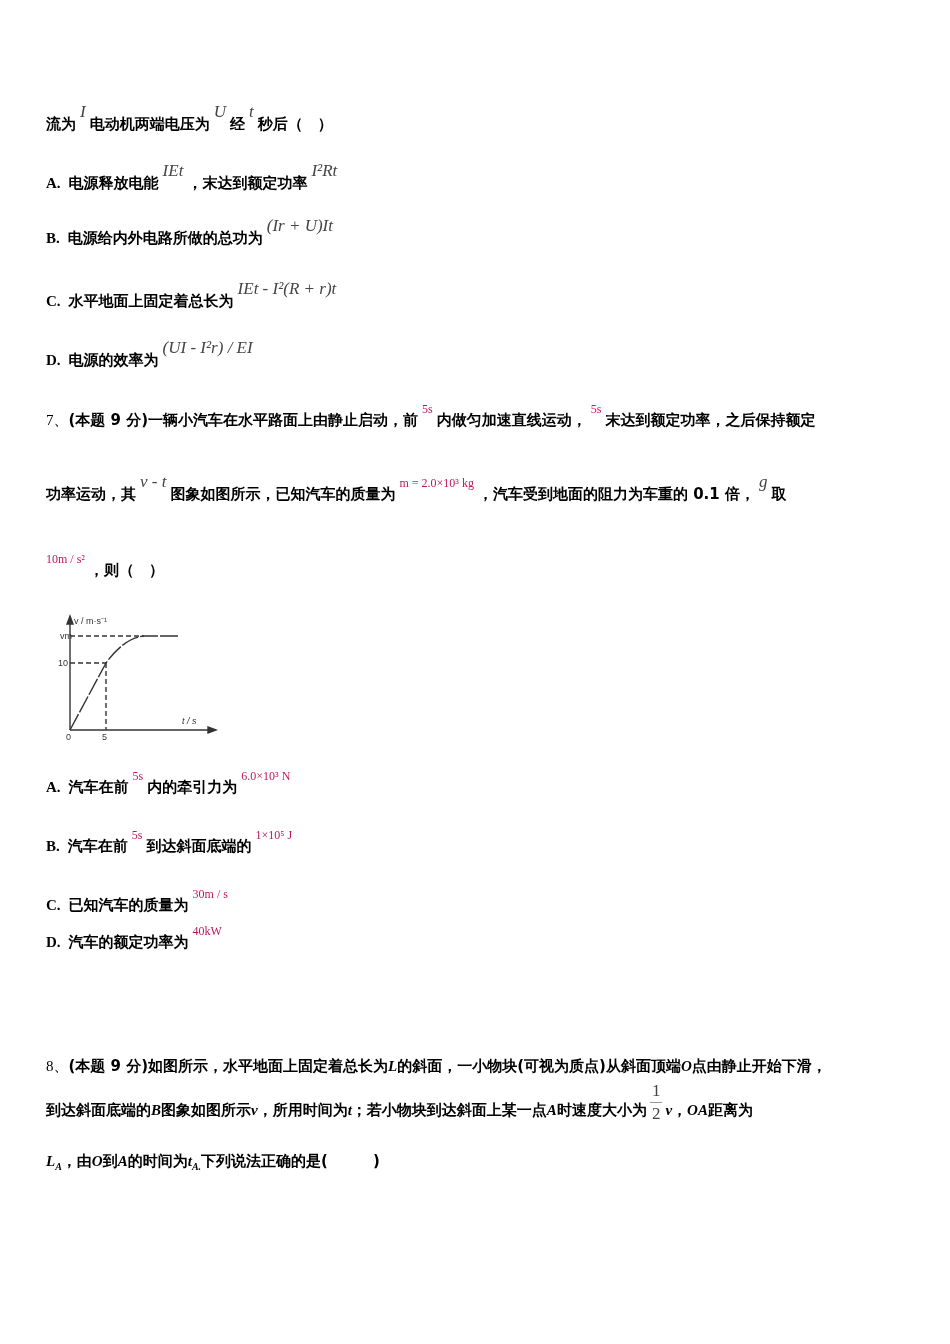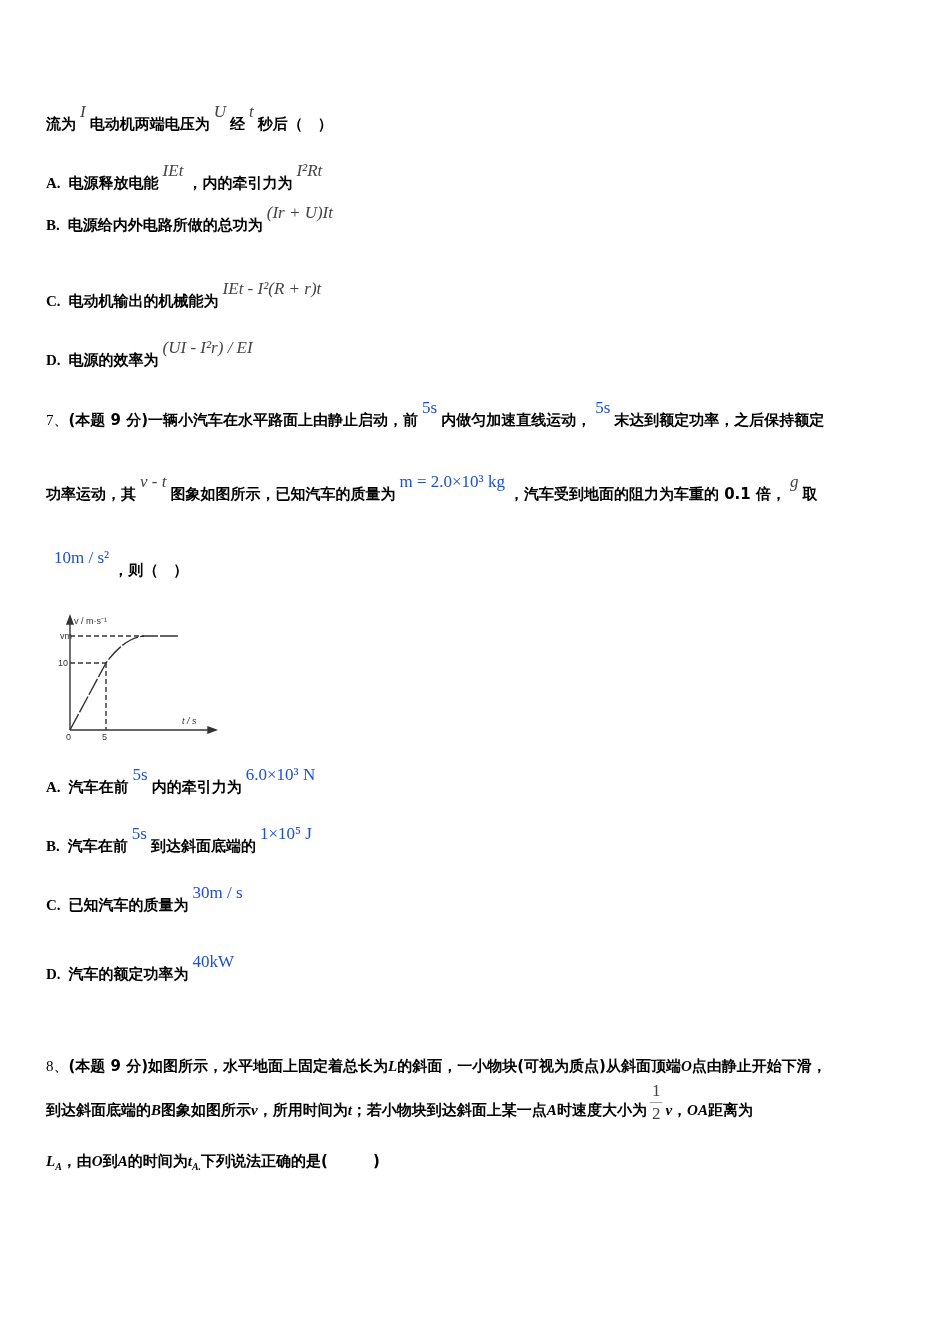--- a/index.html
+++ b/index.html
@@ -2,59 +2,59 @@
 <html><head>
 <meta charset="utf-8">
 <style>
   html, body { margin: 0; padding: 0; background: #ffffff; }
   body { width: 950px; height: 1344px; position: relative; overflow: hidden;
          font-family: "DejaVu Sans", "Liberation Sans", sans-serif; color: #000; }
   .line { position: absolute; left: 46px; font-size: 15px; font-weight: bold; white-space: nowrap; line-height: 20px; }
   .m { font-family: "Liberation Serif", "DejaVu Serif", serif; font-weight: normal; font-style: italic;
        color: #444; font-size: 17px; position: relative; top: -12px; margin: 0 4px; }
   .mu { font-family: "Liberation Serif", "DejaVu Serif", serif; font-weight: normal; font-style: normal;
-       color: #1d4ed8; font-size: 17px; position: relative; top: -12px; margin: 0 4px; }
+       color: #be185d; font-size: 12px; position: relative; top: -12px; margin: 0 4px; }
   .mi { font-family: "Liberation Serif", "DejaVu Serif", serif; font-style: italic; font-weight: bold; }
   .lab { font-family: "Liberation Serif", "DejaVu Serif", serif; font-weight: bold; margin-right: 8px; }
   .q { font-family: "Liberation Serif", "DejaVu Serif", serif; font-weight: normal; }
   sub { font-size: 10px; }
   .frac { display: inline-block; vertical-align: middle; text-align: center; font-family: "Liberation Serif", serif;
           font-weight: normal; color: #444; font-size: 17px; line-height: 22px; margin: 0 3px; position: relative; top: -8px; }
   .frac .num { display: block; border-bottom: 1px solid #999; padding: 0 2px; }
   .frac .den { display: block; }
   .graph { position: absolute; left: 44px; top: 612px; width: 180px; height: 130px; }
 </style>
 </head>
 <body>
 
 <div class="line" style="top:114px;">
   <span>流为</span><span class="m">I</span><span>电动机两端电压为</span><span class="m">U</span><span>经</span><span class="m">t</span><span>秒后（　）</span>
 </div>
 
 <div class="line" style="top:173px;">
-  <span class="lab">A.</span><span>电源释放电能</span><span class="m">IEt</span><span>，内的牵引力为</span><span class="m">I²Rt</span>
+  <span class="lab">A.</span><span>电源释放电能</span><span class="m">IEt</span><span>，末达到额定功率</span><span class="m">I²Rt</span>
 </div>
-<div class="line" style="top:215px;">
+<div class="line" style="top:228px;">
   <span class="lab">B.</span><span>电源给内外电路所做的总功为</span><span class="m">(Ir + U)It</span>
 </div>
 <div class="line" style="top:291px;">
-  <span class="lab">C.</span><span>电动机输出的机械能为</span><span class="m">IEt - I²(R + r)t</span>
+  <span class="lab">C.</span><span>水平地面上固定着总长为</span><span class="m">IEt - I²(R + r)t</span>
 </div>
 <div class="line" style="top:350px;">
   <span class="lab">D.</span><span>电源的效率为</span><span class="m">(UI - I²r) / EI</span>
 </div>
 
 <div class="line" style="top:410px;">
   <span class="q">7、</span><span>(本题 9 分)</span><span>一辆小汽车在水平路面上由静止启动，前</span><span class="mu">5s</span><span>内做匀加速直线运动，</span><span class="mu">5s</span><span>末达到额定功率，之后保持额定</span>
 </div>
 <div class="line" style="top:484px;">
   <span>功率运动，其</span><span class="m">v - t</span><span>图象如图所示，已知汽车的质量为</span><span class="mu">m = 2.0×10³ kg</span><span>，汽车受到地面的阻力为车重的 0.1 倍，</span><span class="m">g</span><span>取</span>
 </div>
 <div class="line" style="top:560px; left:46px;">
-  <span class="mu" style="margin-left:8px;">10m / s²</span><span>，则（　）</span>
+  <span class="mu" style="margin-left:0;">10m / s²</span><span>，则（　）</span>
 </div>
 
 <svg class="graph" viewBox="0 0 180 130" width="180" height="130">
   <g stroke="#333" fill="none" stroke-width="1.4">
     <line x1="26" y1="118" x2="26" y2="8"></line>
     <polygon points="26,4 23,12 29,12" fill="#333"></polygon>
     <line x1="26" y1="118" x2="168" y2="118"></line>
     <polygon points="172,118 164,115 164,121" fill="#333"></polygon>
     <line x1="26" y1="24" x2="100" y2="24" stroke-dasharray="5,3"></line>
     <line x1="26" y1="51" x2="62" y2="51" stroke-dasharray="5,3"></line>
@@ -73,21 +73,21 @@
 
 <div class="line" style="top:777px;">
   <span class="lab">A.</span><span>汽车在前</span><span class="mu">5s</span><span>内的牵引力为</span><span class="mu">6.0×10³ N</span>
 </div>
 <div class="line" style="top:836px;">
   <span class="lab">B.</span><span>汽车在前</span><span class="mu">5s</span><span>到达斜面底端的</span><span class="mu">1×10⁵ J</span>
 </div>
 <div class="line" style="top:895px;">
   <span class="lab">C.</span><span>已知汽车的质量为</span><span class="mu">30m / s</span>
 </div>
-<div class="line" style="top:964px;">
+<div class="line" style="top:932px;">
   <span class="lab">D.</span><span>汽车的额定功率为</span><span class="mu">40kW</span>
 </div>
 
 <div class="line" style="top:1056px;">
   <span class="q">8、</span><span>(本题 9 分)</span><span>如图所示，水平地面上固定着总长为</span><span class="mi">L</span><span>的斜面，一小物块(可视为质点)从斜面顶端</span><span class="mi">O</span><span>点由静止开始下滑，</span>
 </div>
 <div class="line" style="top:1088px;">
   <span>到达斜面底端的</span><span class="mi">B</span><span>图象如图所示</span><span class="mi">v</span><span>，所用时间为</span><span class="mi">t</span><span>；若小物块到达斜面上某一点</span><span class="mi">A</span><span>时速度大小为</span><span class="frac"><span class="num">1</span><span class="den">2</span></span><span class="mi">v</span><span>，</span><span class="mi">OA</span><span>距离为</span>
 </div>
 <div class="line" style="top:1151px;text-align:center;">

